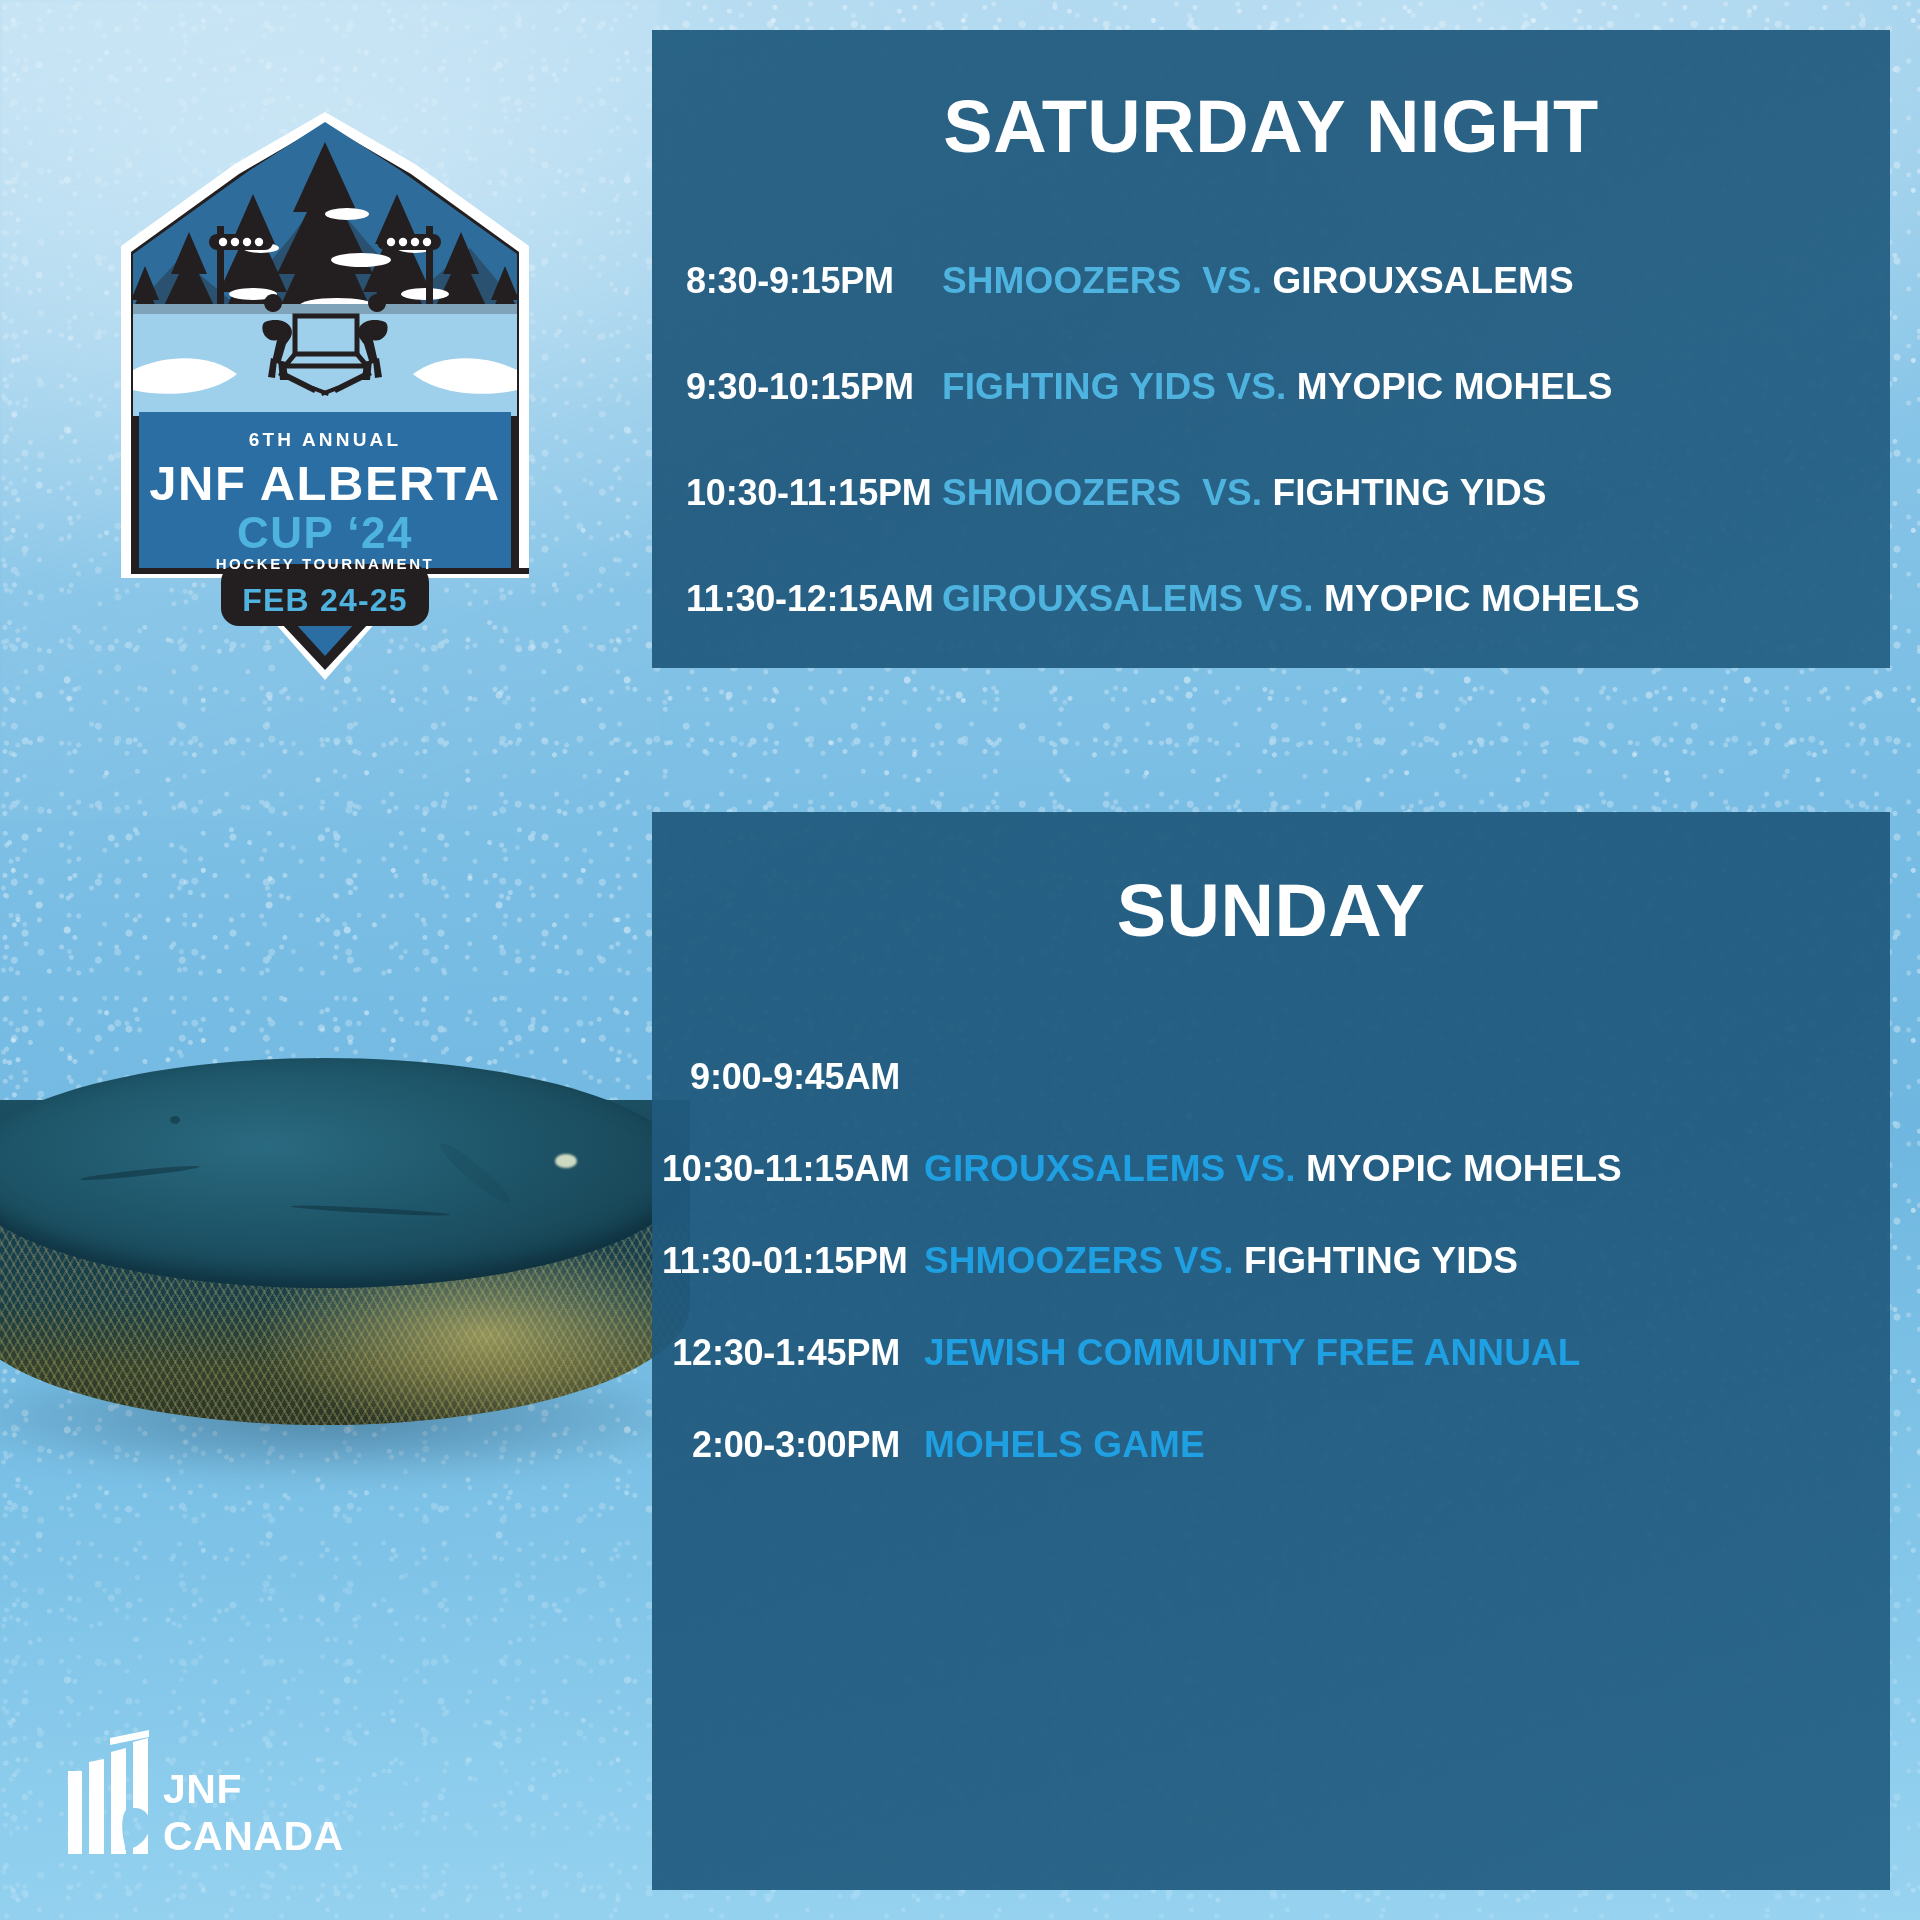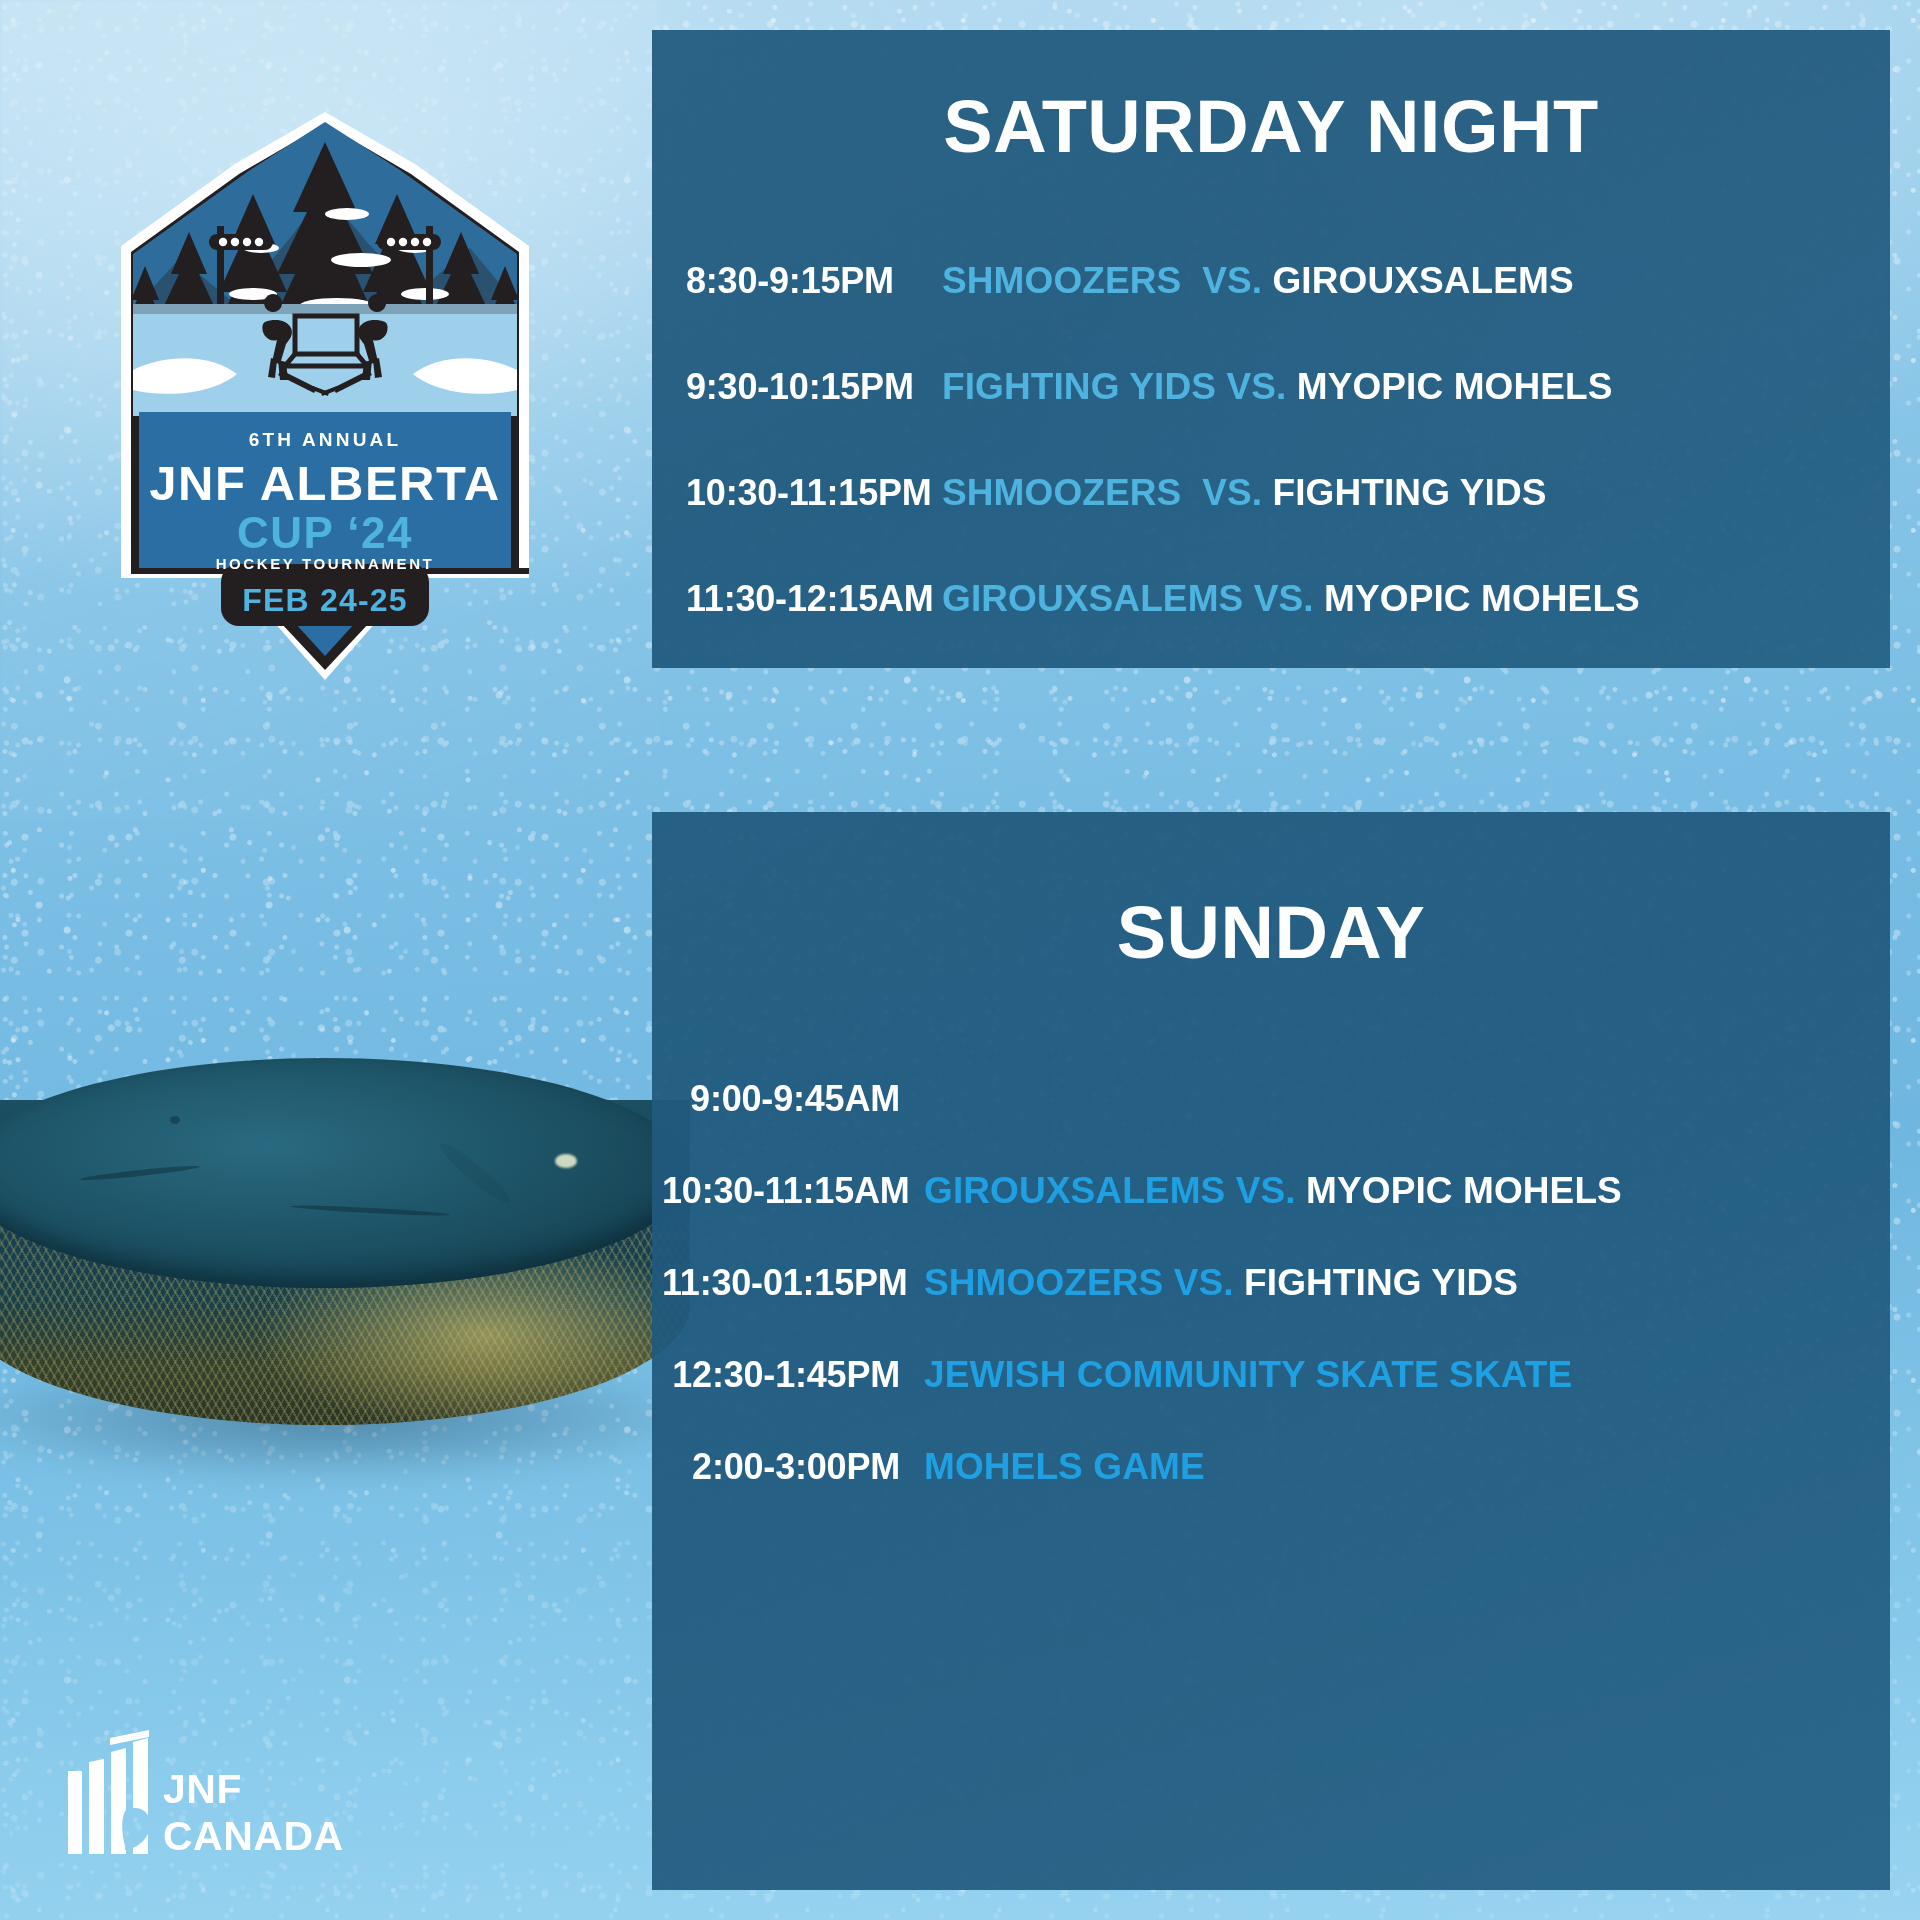--- a/index.html
+++ b/index.html
@@ -110,21 +110,21 @@
   .panel.sun { left: 652px; top: 812px; width: 1238px; height: 1078px; }
 
   .panel-title {
     text-align: center;
     font-weight: 800;
     letter-spacing: .5px;
     line-height: 1;
     color: #ffffff;
   }
   .panel.sat .panel-title { font-size: 74px; padding-top: 60px; }
-  .panel.sun .panel-title { font-size: 74px; padding-top: 84px; }
+  .panel.sun .panel-title { font-size: 74px; padding-top: 62px; }
 
   .rows { padding: 0 34px; }
   .panel.sat .rows { margin-top: 96px; }
   .panel.sun .rows { margin-top: 108px; }
 
   .row {
     display: flex;
     align-items: baseline;
     white-space: nowrap;
   }
@@ -321,21 +321,21 @@
     <div class="row">
       <span class="row-time">10:30-11:15AM</span>
       <span class="row-match"><span class="team-a" style="color: rgb(31, 160, 226);">GIROUXSALEMS</span> <span class="vs" style="color: rgb(31, 160, 226);">VS.</span> <span class="team-b">MYOPIC MOHELS</span></span>
     </div>
     <div class="row">
       <span class="row-time">11:30-01:15PM</span>
       <span class="row-match"><span class="team-a" style="color: rgb(31, 160, 226);">SHMOOZERS</span> <span class="vs" style="color: rgb(31, 160, 226);">VS.</span> <span class="team-b">FIGHTING YIDS</span></span>
     </div>
     <div class="row">
       <span class="row-time">12:30-1:45PM</span>
-      <span class="row-match"><span class="team-a" style="color: rgb(31, 160, 226);">JEWISH COMMUNITY SKATE SKATE</span></span>
+      <span class="row-match"><span class="team-a" style="color: rgb(31, 160, 226);">JEWISH COMMUNITY FREE ANNUAL</span></span>
     </div>
     <div class="row">
       <span class="row-time">2:00-3:00PM</span>
       <span class="row-match"><span class="team-a" style="color: rgb(31, 160, 226);">MOHELS GAME</span></span>
     </div>
   </div>
 </div>
 
 <div class="jnf-logo">
   <svg viewBox="0 0 330 150" xmlns="http://www.w3.org/2000/svg">

